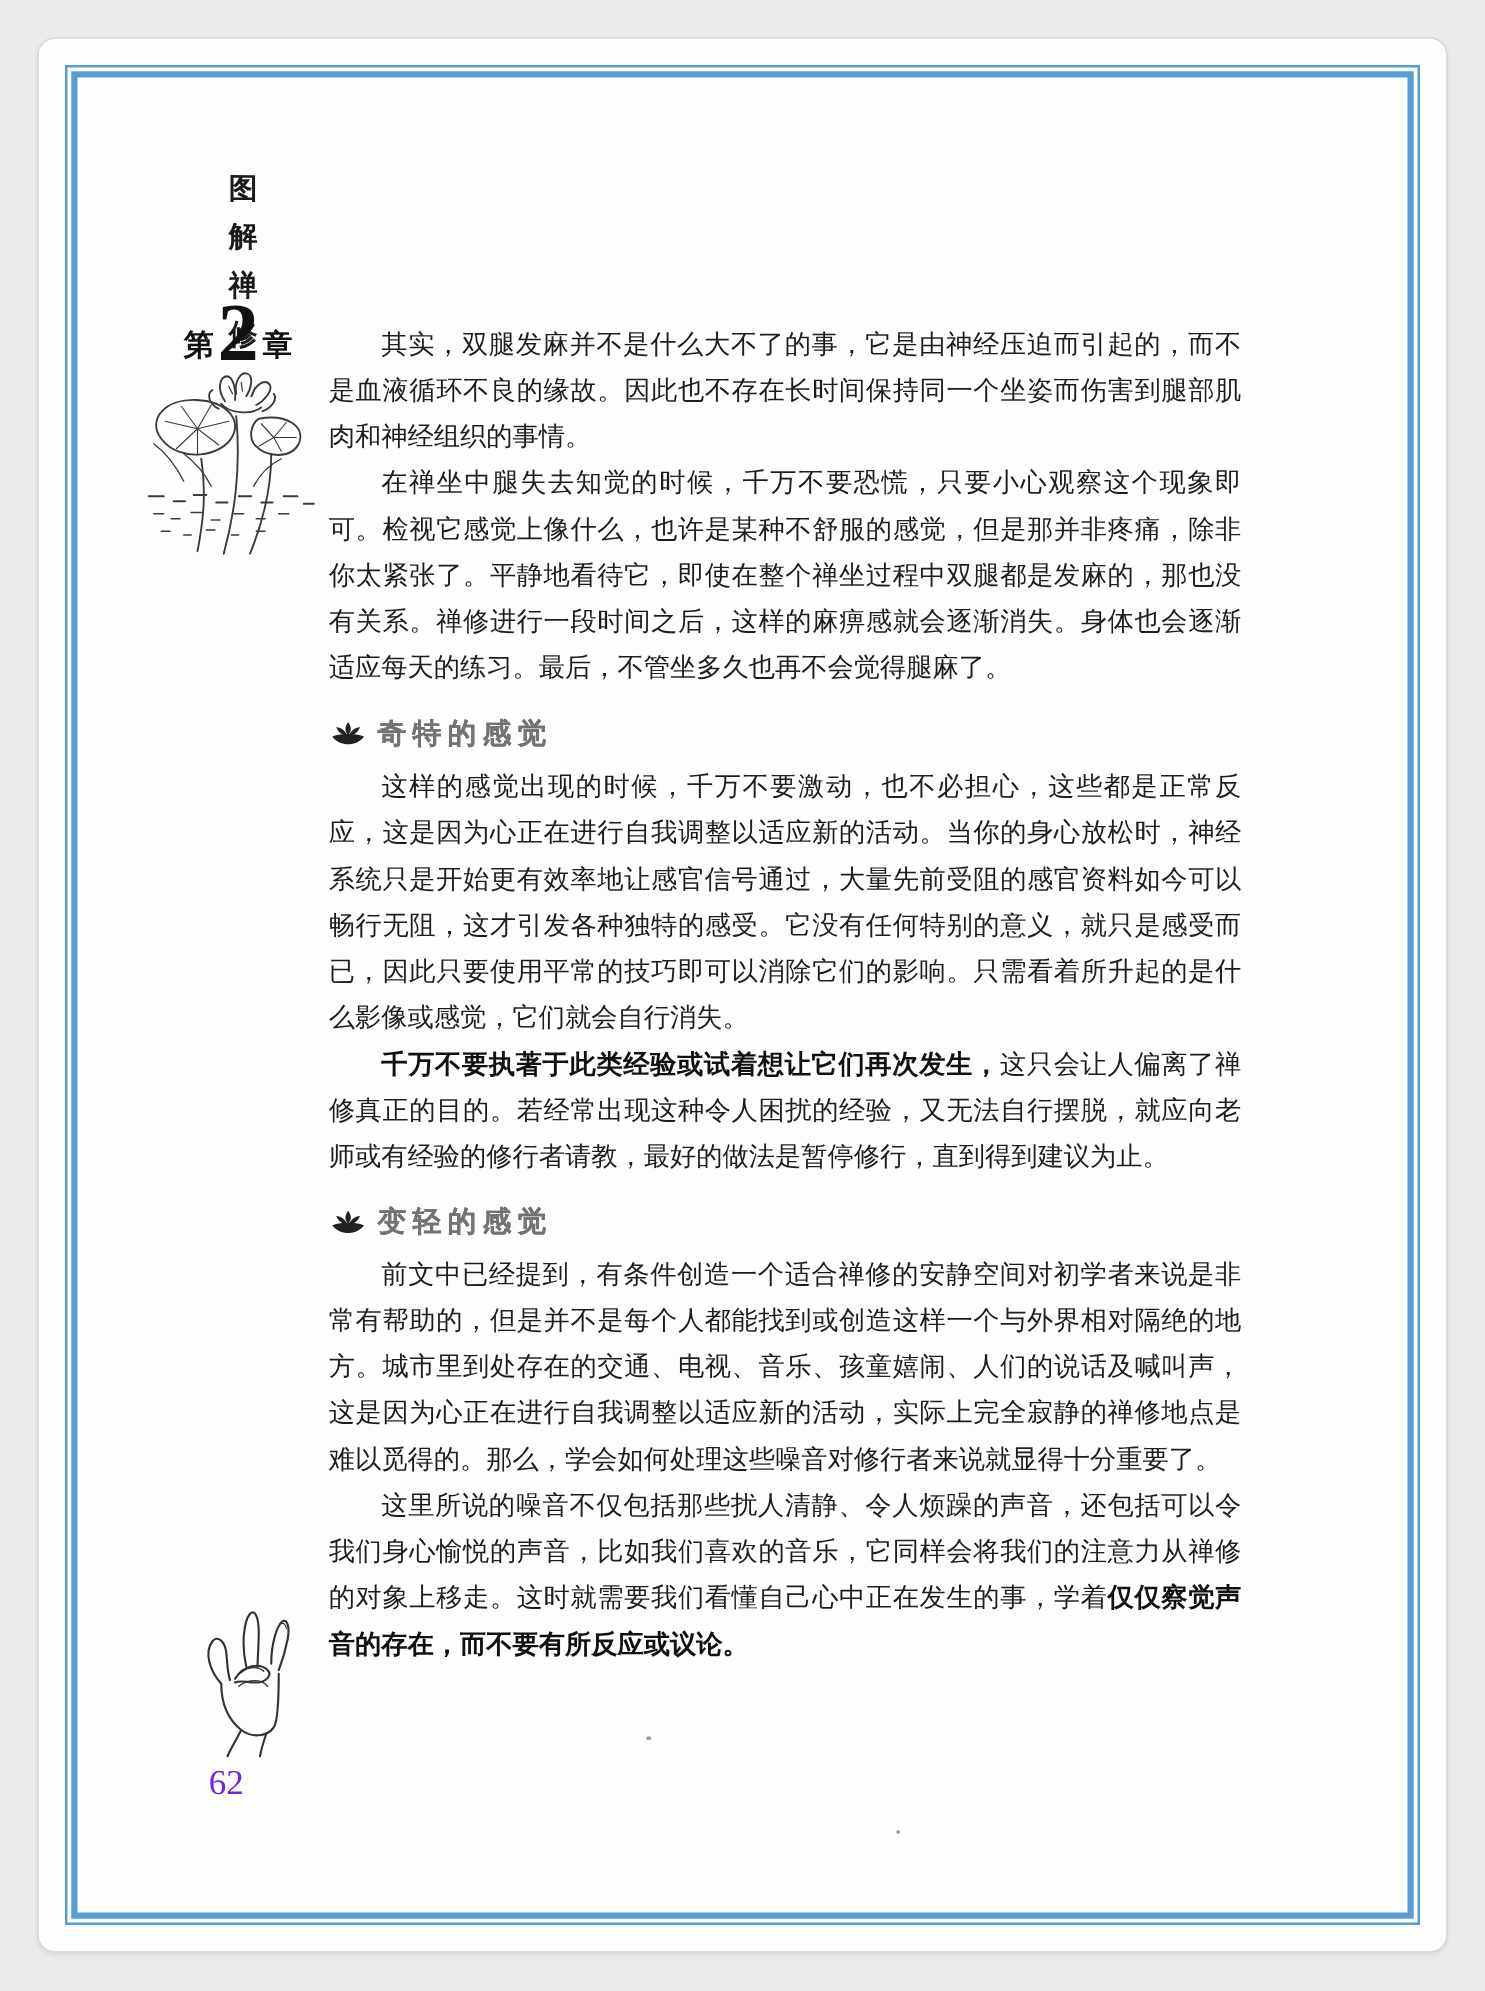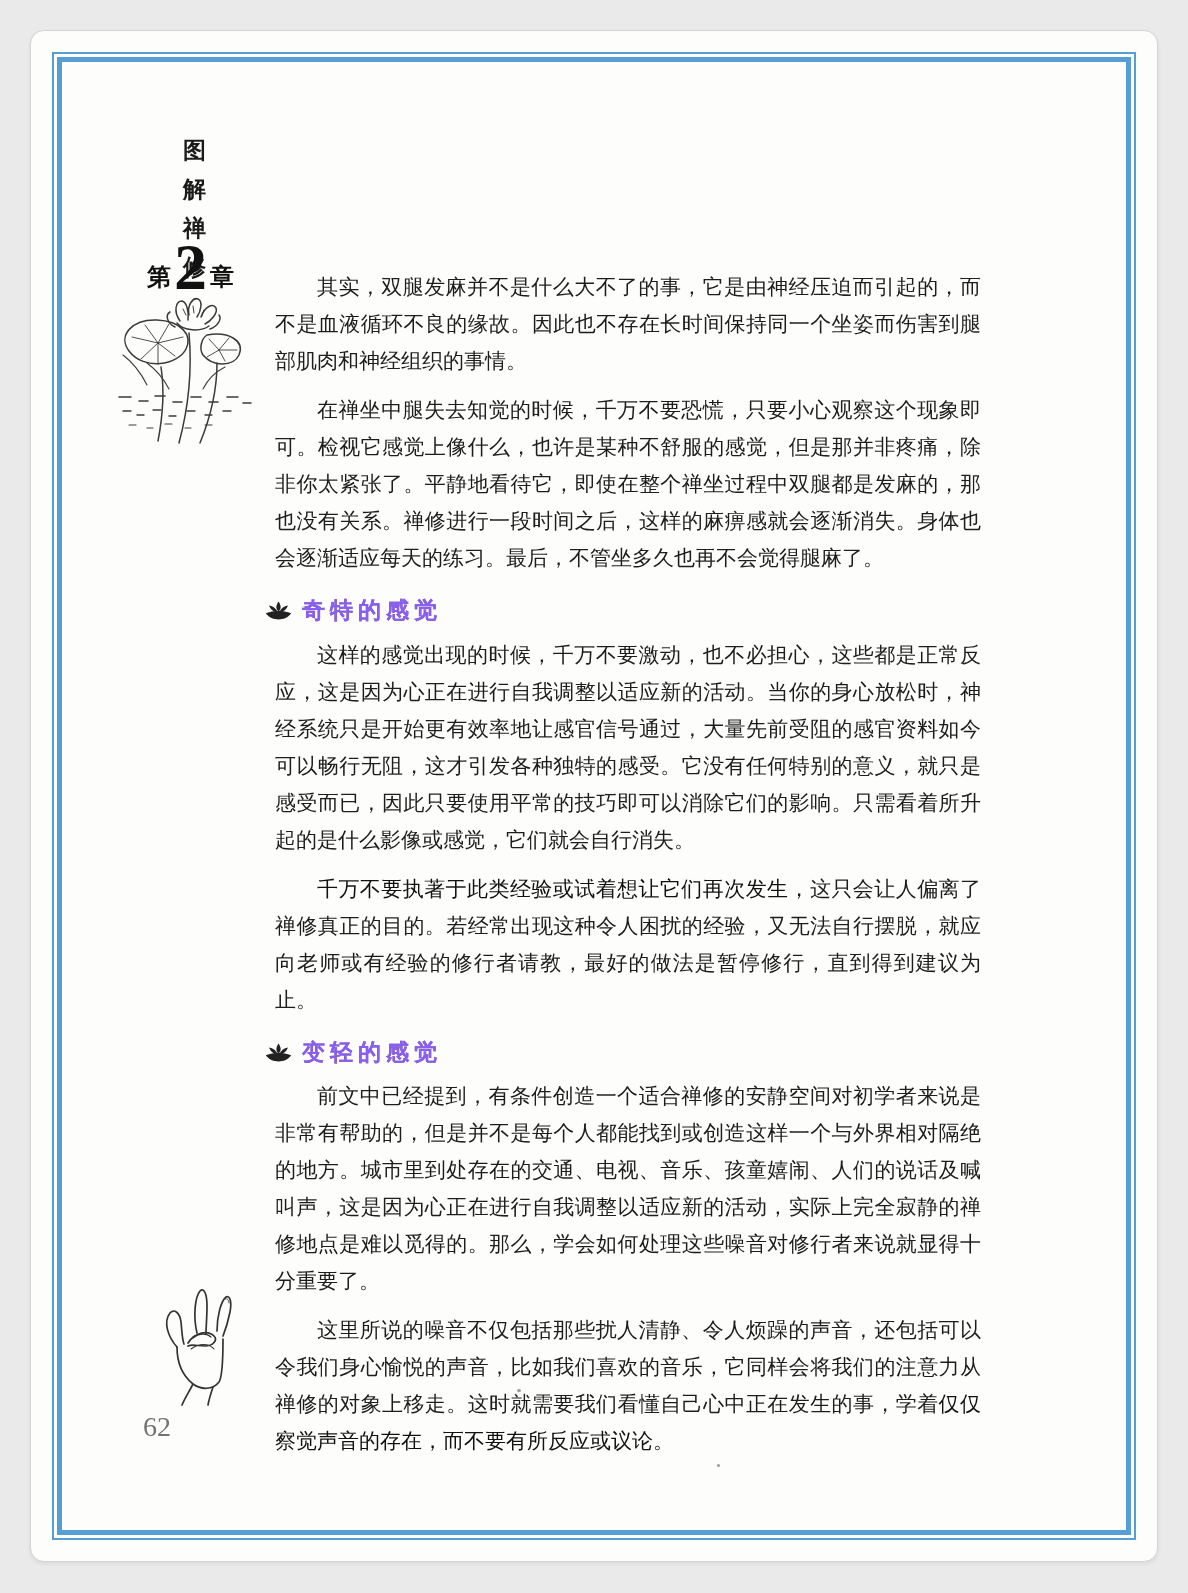--- a/index.html
+++ b/index.html
@@ -47,39 +47,39 @@
     font-weight: bold; font-size: 24px; line-height: 1;
     padding-bottom: 5px;
   }
   .chapter-number {
     font-family: "Liberation Serif", "DejaVu Serif", serif;
     font-weight: bold; font-size: 66px; line-height: 0.8;
   }
   .lotus-art { position: absolute; left: 86px; top: 262px; }
   .hand-art { position: absolute; left: 122px; top: 1248px; }
   .page-number {
-    position: absolute; left: 112px; top: 1380px;
-    font-size: 28px; color: #737373;
+    position: absolute; left: 136px; top: 1380px;
+    font-size: 28px; color: #6d28d9;
     font-family: "Liberation Serif", "DejaVu Serif", serif;
   }
   .content {
     position: absolute; left: 232px; top: 226px; width: 730px;
     font-size: 21px; line-height: 37px; color: var(--ink);
     text-align: justify;
   }
-  .para { margin: 12px; text-indent: 2em; }
-  .para .bold { font-weight: normal; color: #111; }
+  .para { margin: 0; text-indent: 2em; }
+  .para .bold { font-weight: bold; color: #111; }
   .section-heading {
     display: flex; align-items: center; gap: 10px;
     margin: 20px 0 10px 2px;
     font-family: "Liberation Sans", "DejaVu Sans", sans-serif;
   }
   .heading-text {
     font-size: 23px; font-weight: bold; letter-spacing: 5px;
-    color: #8b5cf6; line-height: 1.2;
+    color: #737373; line-height: 1.2;
     text-shadow: 0 0 0.5px #666;
   }
   .heading-icon { display: inline-flex; }
   .speck { position: absolute; background: #9a9a98; border-radius: 50%; }
   .speck-1 { left: 486px; top: 1358px; width: 4px; height: 3px; }
   .speck-2 { left: 686px; top: 1433px; width: 3px; height: 3px; }
 </style>
 </head>
 <body style="background: rgb(234, 234, 235);">
 

